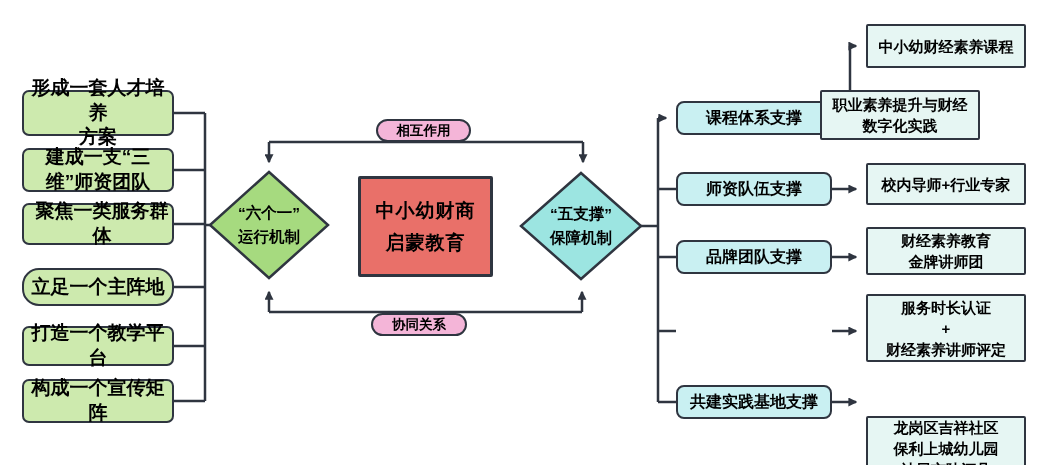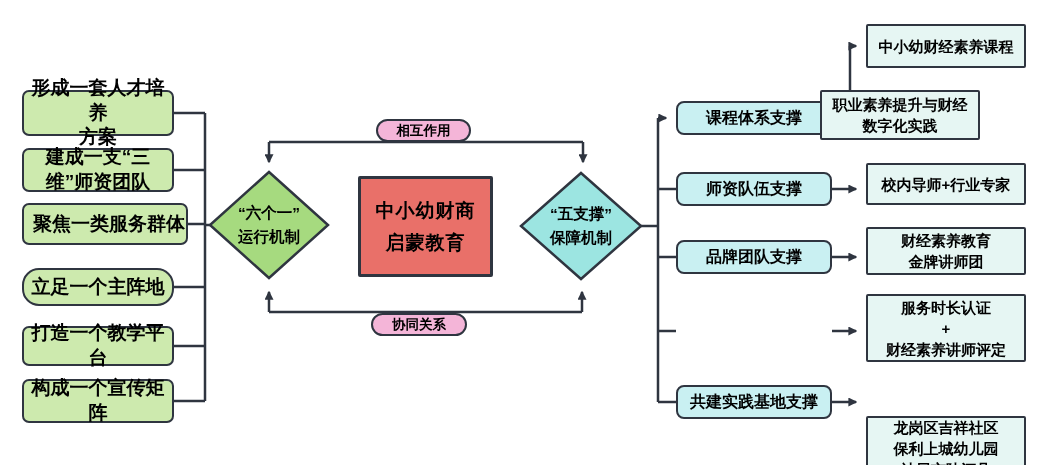--- a/index.html
+++ b/index.html
@@ -72,21 +72,21 @@
     </g>
 
     <polygon points="269,172 328,225 269,278 210,225" fill="#a6da7f" stroke="#2f3540" stroke-width="2.5"></polygon>
     <polygon points="581,173 641,226 581,279 521,226" fill="#9ce5e1" stroke="#2f3540" stroke-width="2.5"></polygon>
   </svg>
 
   <div class="node gbox" style="left:22px; top:90px;  width:152px; height:46px;">形成一套人才培养
 方案</div>
   <div class="node gbox" style="left:22px; top:148px; width:152px; height:44px;">建成一支“三
 维”师资团队</div>
-  <div class="node gbox" style="left:22px; top:203px; width:166px; height:42px;padding-left:8px;">聚焦一类服务群体</div>
+  <div class="node gbox" style="left:22px; top:203px; width:152px; height:42px;padding-left:8px;">聚焦一类服务群体</div>
   <div class="node gbox" style="left:22px; top:268px; width:152px; height:38px;border-radius:17px;">立足一个主阵地</div>
   <div class="node gbox" style="left:22px; top:326px; width:152px; height:40px;">打造一个教学平台</div>
   <div class="node gbox" style="left:22px; top:379px; width:152px; height:44px;">构成一个宣传矩阵</div>
 
   <div class="node dlabel" style="left:212px; top:197px; width:114px; height:56px;">“六个一”
 运行机制</div>
   <div class="node dlabel" style="left:524px; top:198px; width:114px; height:56px;">“五支撑”
 保障机制</div>
 
   <div class="node redbox" style="left:358px; top:176px; width:135px; height:101px;">中小幼财商

